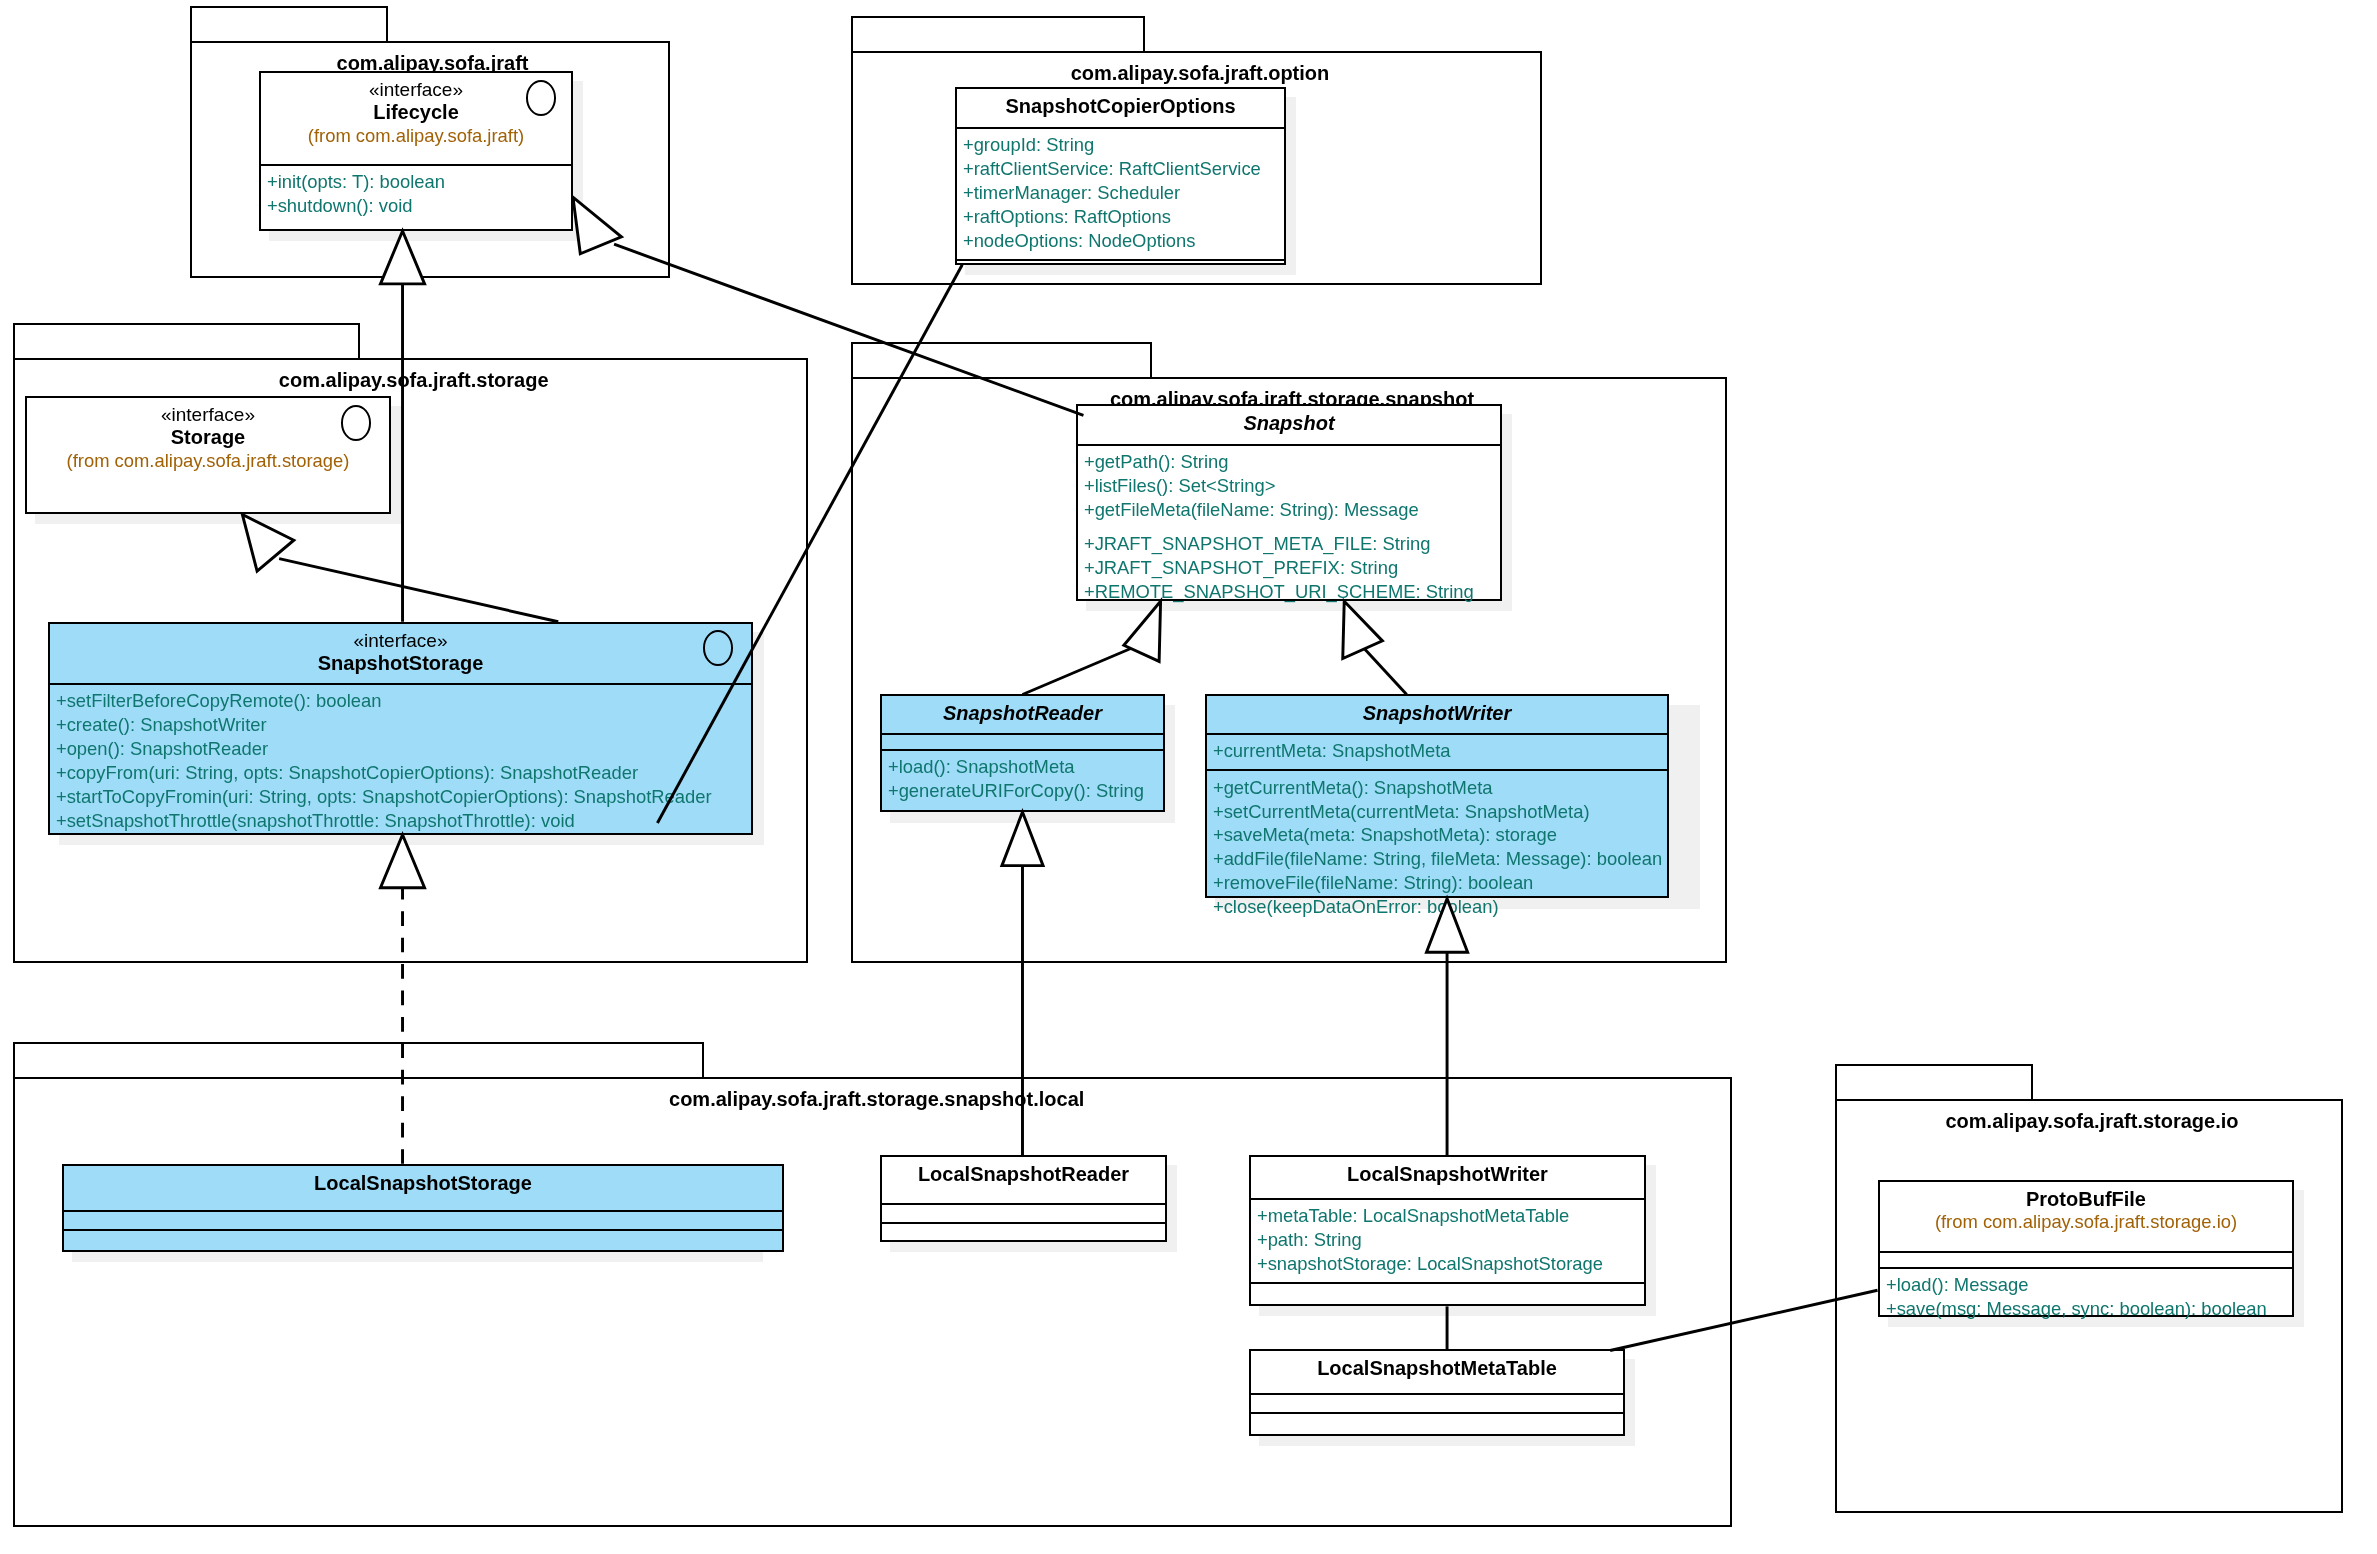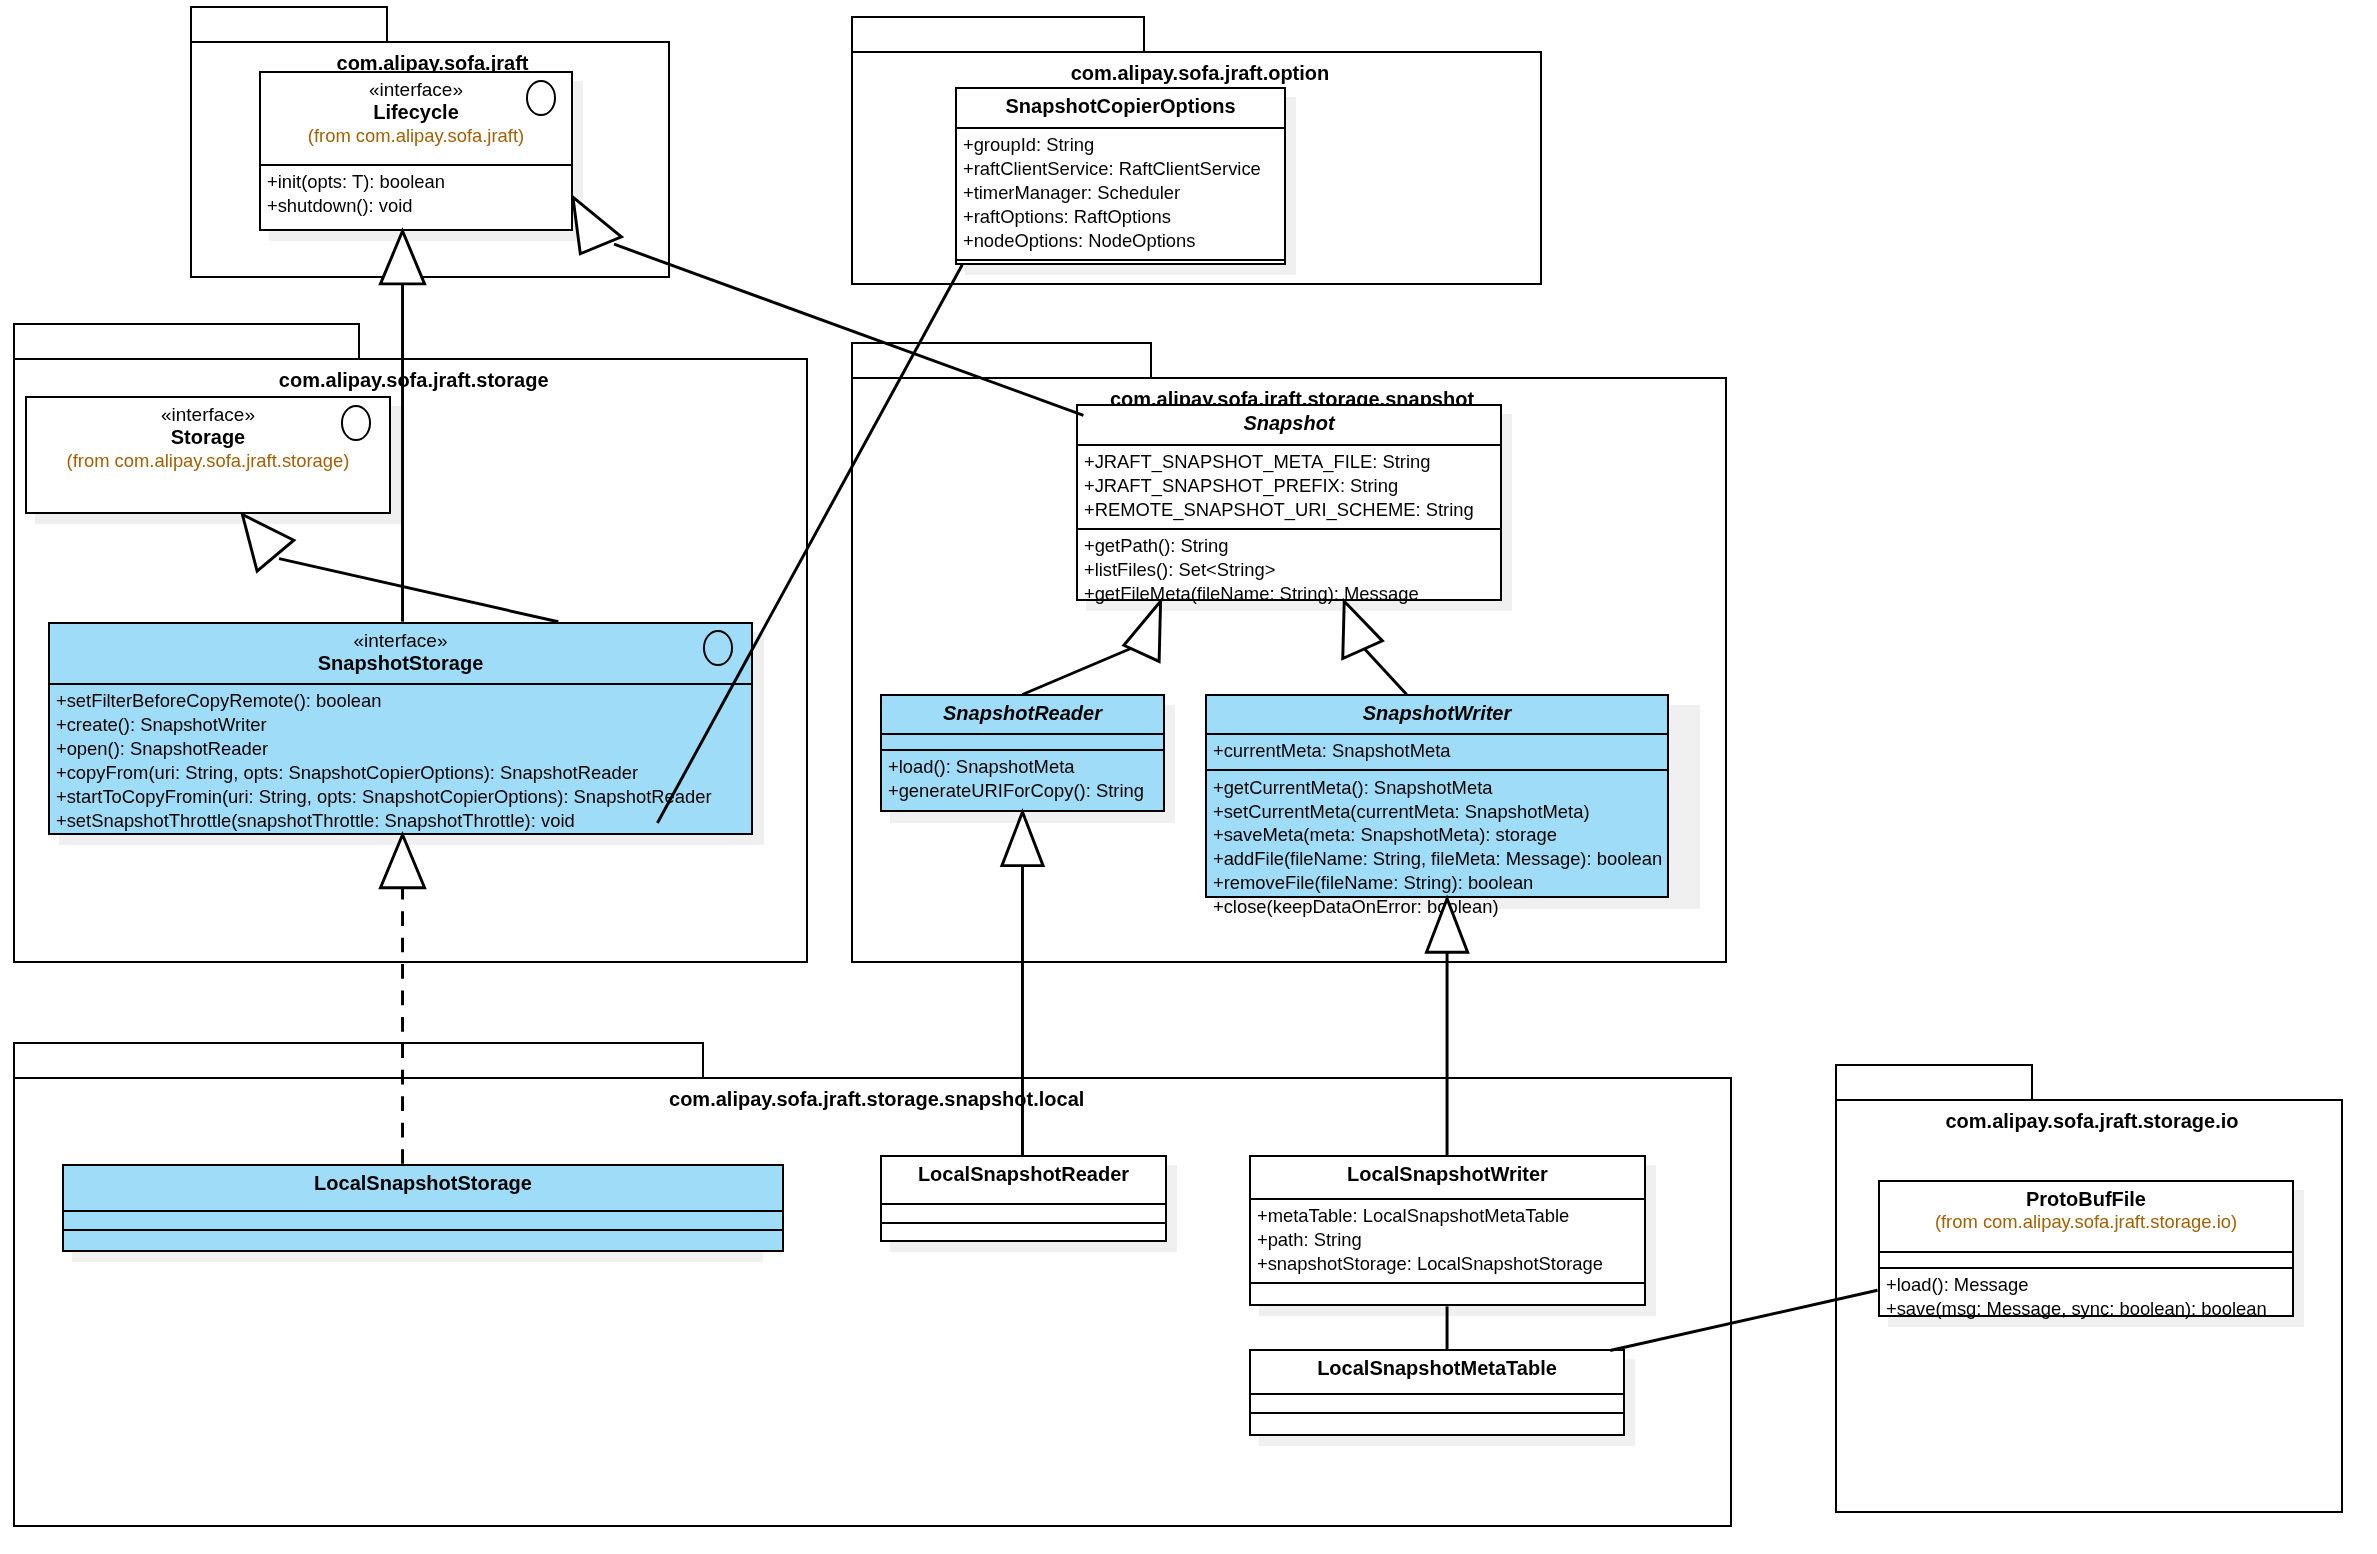--- a/index.html
+++ b/index.html
@@ -60,21 +60,21 @@
   .cls .cname.italic{font-style:italic;}
   .cls .from{font-size:18.4px;color:#a16207;}
   .cls .sect{
     box-sizing:border-box;
     padding:4.4px 5.9px 5.9px 5.9px;
     border-bottom:2.2px solid #000;
     line-height:1.30;
   }
   .cls .sect:last-child{border-bottom:none;}
   .cls .sect.empty{min-height:16px;padding:0;}
-  .cls .mem{font-size:18.4px;color:#000000;white-space:nowrap;}
+  .cls .mem{font-size:18.4px;color:#0f766e;white-space:nowrap;}
   .cls .iface-circle{
     position:absolute;
     width:26.4px;height:32px;
     border:2.2px solid #000;
     border-radius:50%;
     background:transparent;
   }
   .boxshadow{
     position:absolute;
     background:#f0f0f0;
@@ -170,29 +170,29 @@
     <div class="tab" style="left:0;top:0;width:301px;height:37px;"></div>
     <div class="body" style="left:0;top:35px;width:876px;height:586px;"></div>
     <div class="pkgname" style="left:0;top:46px;">com.alipay.sofa.jraft.storage.snapshot</div>
   </div>
 
   <div class="boxshadow" style="left:1086px;top:414px;width:426px;height:197px;"></div>
   <div class="cls" style="left:1076px;top:404px;width:426px;height:197px;">
     <div class="hdr" style="height:40px;">
       <div class="cname italic">Snapshot</div>
     </div>
+    <div class="sect" style="border-bottom:none;">
+      <div class="mem">+getPath(): String</div>
+      <div class="mem">+listFiles(): Set&lt;String&gt;</div>
+      <div class="mem">+getFileMeta(fileName: String): Message</div>
+    </div>
     <div class="sect">
       <div class="mem">+JRAFT_SNAPSHOT_META_FILE: String</div>
       <div class="mem">+JRAFT_SNAPSHOT_PREFIX: String</div>
       <div class="mem">+REMOTE_SNAPSHOT_URI_SCHEME: String</div>
-    </div>
-    <div class="sect" style="border-bottom:none;">
-      <div class="mem">+getPath(): String</div>
-      <div class="mem">+listFiles(): Set&lt;String&gt;</div>
-      <div class="mem">+getFileMeta(fileName: String): Message</div>
     </div>
   </div>
 
   <div class="boxshadow" style="left:890px;top:705px;width:285px;height:118px;"></div>
   <div class="cls blue" style="left:880px;top:694px;width:285px;height:118px;">
     <div class="hdr" style="height:39px;">
       <div class="cname italic">SnapshotReader</div>
     </div>
     <div class="sect empty" style="height:16px;"></div>
     <div class="sect" style="border-bottom:none;">

